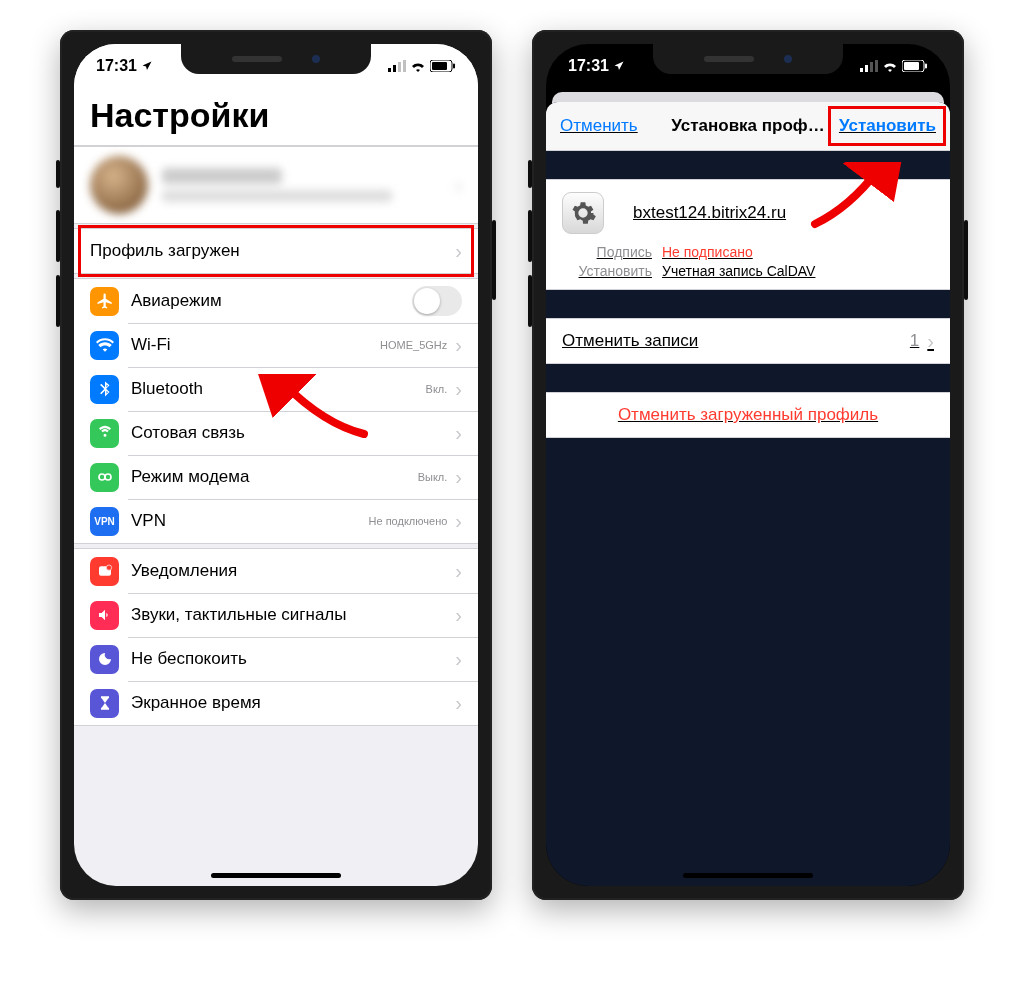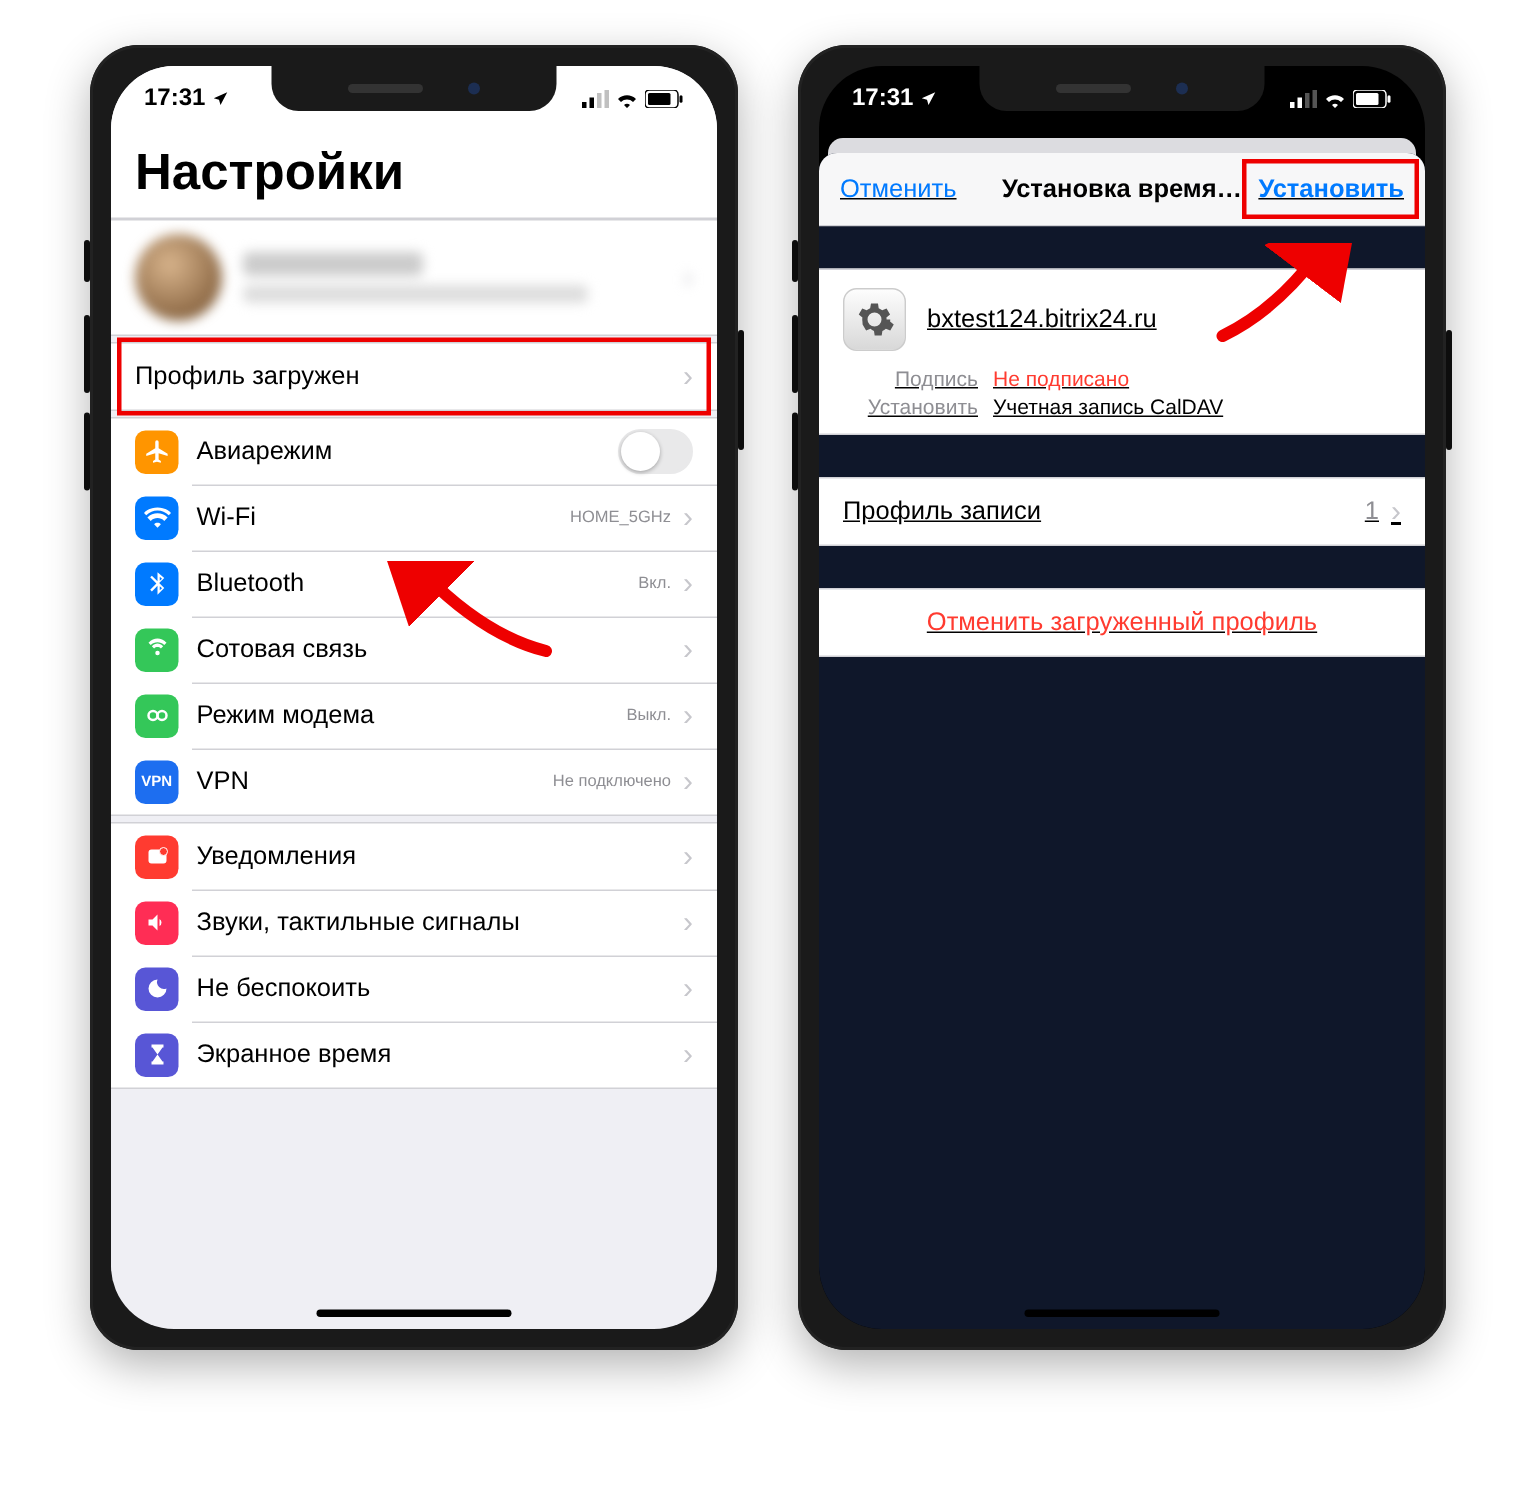--- a/index.html
+++ b/index.html
@@ -13,21 +13,21 @@
     gap: 40px;
     padding: 30px 60px;
     box-sizing: border-box;
   }
 
   .phone-frame {
     position: relative;
     width: 488px;
     height: 870px;
     background: #1a1a1a;
-    border-radius: 32px;
+    border-radius: 14px;
     box-shadow: 0 10px 30px rgba(0,0,0,0.3), inset 0 0 0 2px #222;
     padding: 14px;
     box-sizing: border-box;
   }
   .phone-body {
     width: 100%;
     height: 100%;
     background: #efeff4;
     border-radius: 42px;
     overflow: hidden;
@@ -167,21 +167,21 @@
     position:relative;
   }
   .nav-cancel{color:#007aff;font-size:17px;}
   .nav-title{font-size:17px;font-weight:600;color:#000;position:absolute;left:50%;transform:translateX(-50%);max-width:180px;white-space:nowrap;overflow:hidden;text-overflow:ellipsis;}
   .nav-install{color:#007aff;font-size:17px;font-weight:600;}
 
   .profile-block{
     margin-top:28px;background:#fff;border-top:1px solid #d1d1d6;border-bottom:1px solid #d1d1d6;
     padding:12px 16px 10px;
   }
-  .profile-head{display:flex;align-items:center;gap:14px;margin-bottom:10px;}
+  .profile-head{display:flex;align-items:center;gap:29px;margin-bottom:10px;}
   .gear-icon-box{width:40px;height:40px;border-radius:9px;background:linear-gradient(180deg,#fdfdfd,#d8d8d8);display:flex;align-items:center;justify-content:center;border:1px solid #ccc;}
   .profile-name{font-size:17px;color:#000;}
   .kv-row{display:flex;font-size:14px;margin-top:3px;align-items:center;}
   .kv-key{width:90px;text-align:right;color:#8e8e93;margin-right:10px;}
   .kv-val{color:#000;}
   .kv-val.red{color:#ff3b30;}
   .accounts-row{
     margin-top:28px;background:#fff;border-top:1px solid #d1d1d6;border-bottom:1px solid #d1d1d6;
     display:flex;align-items:center;min-height:44px;padding:0 16px;font-size:17px;
   }
@@ -395,21 +395,21 @@
             <rect x="23" y="3.5" width="2" height="5" rx="1" fill="#fff"></rect>
           </svg>
       </div>
     </div>
 
     <div class="backdrop-card"></div>
 
     <div class="modal-sheet">
       <div class="nav-bar">
         <span class="nav-cancel">Отменить</span>
-        <span class="nav-title">Установка время…</span>
+        <span class="nav-title">Установка проф…</span>
         <span class="nav-install" style="position:relative;z-index:2;">Установить</span>
         <div class="highlight-red" style="top:4px;right:4px;width:118px;height:40px;"></div>
       </div>
 
       <svg class="arrow-red" style="top:60px;right:40px;" width="110" height="70" viewBox="0 0 110 70">
         <defs>
             <marker id="ah2" markerWidth="8" markerHeight="8" refX="2" refY="4" orient="auto">
               <polygon points="0 0, 8 4, 0 8" fill="#e00"></polygon>
             </marker>
           </defs>
@@ -429,21 +429,21 @@
           <span class="kv-key">Подпись</span>
           <span class="kv-val red">Не подписано</span>
         </div>
         <div class="kv-row">
           <span class="kv-key">Установить</span>
           <span class="kv-val">Учетная запись CalDAV</span>
         </div>
       </div>
 
       <div class="accounts-row">
-        <span style="flex:1;">Профиль записи</span>
+        <span style="flex:1;">Отменить записи</span>
         <span style="color:#8e8e93;margin-right:8px;">1</span>
         <span class="chev">›</span>
       </div>
 
       <div class="delete-row">
         <span>Отменить загруженный профиль</span>
       </div>
     </div>
 
     <div class="home-ind"></div>

